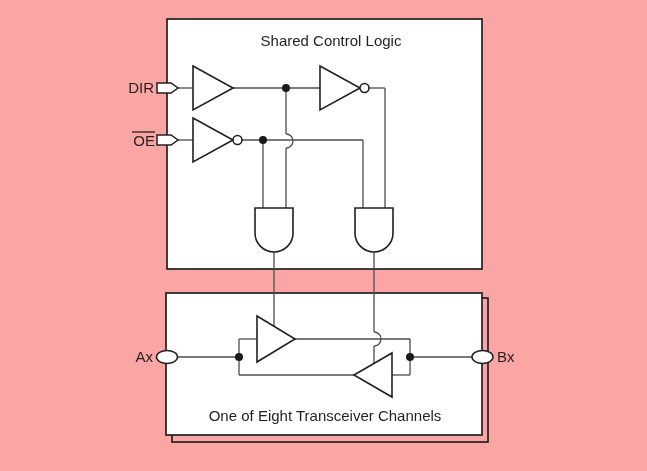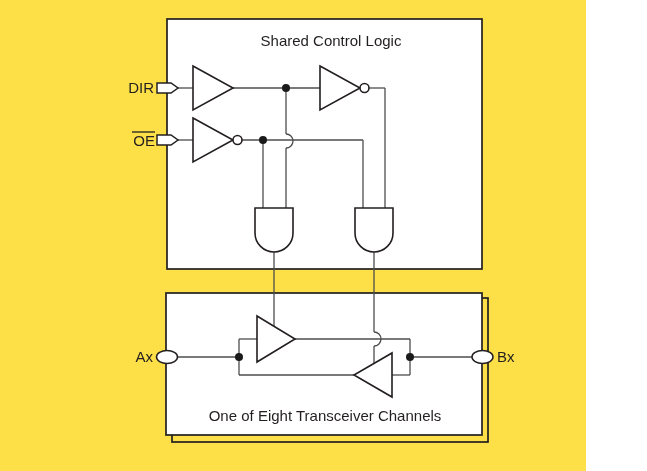--- a/index.html
+++ b/index.html
@@ -2,23 +2,23 @@
 <html><head>
 <meta charset="utf-8">
 <style>
   html, body {
     margin: 0;
     padding: 0;
     background: #ffffff;
   }
   .canvas {
     position: relative;
-    width: 586px;
+    width: 647px;
     height: 471px;
-    background: #fde047;
+    background: #fca5a5;
     font-family: "Liberation Sans", sans-serif;
   }
   svg text {
     font-family: "Liberation Sans", sans-serif;
     fill: #231f20;
   }
   .title-text { font-size: 15px; }
   .pin-text   { font-size: 15px; }
 </style>
 </head>

